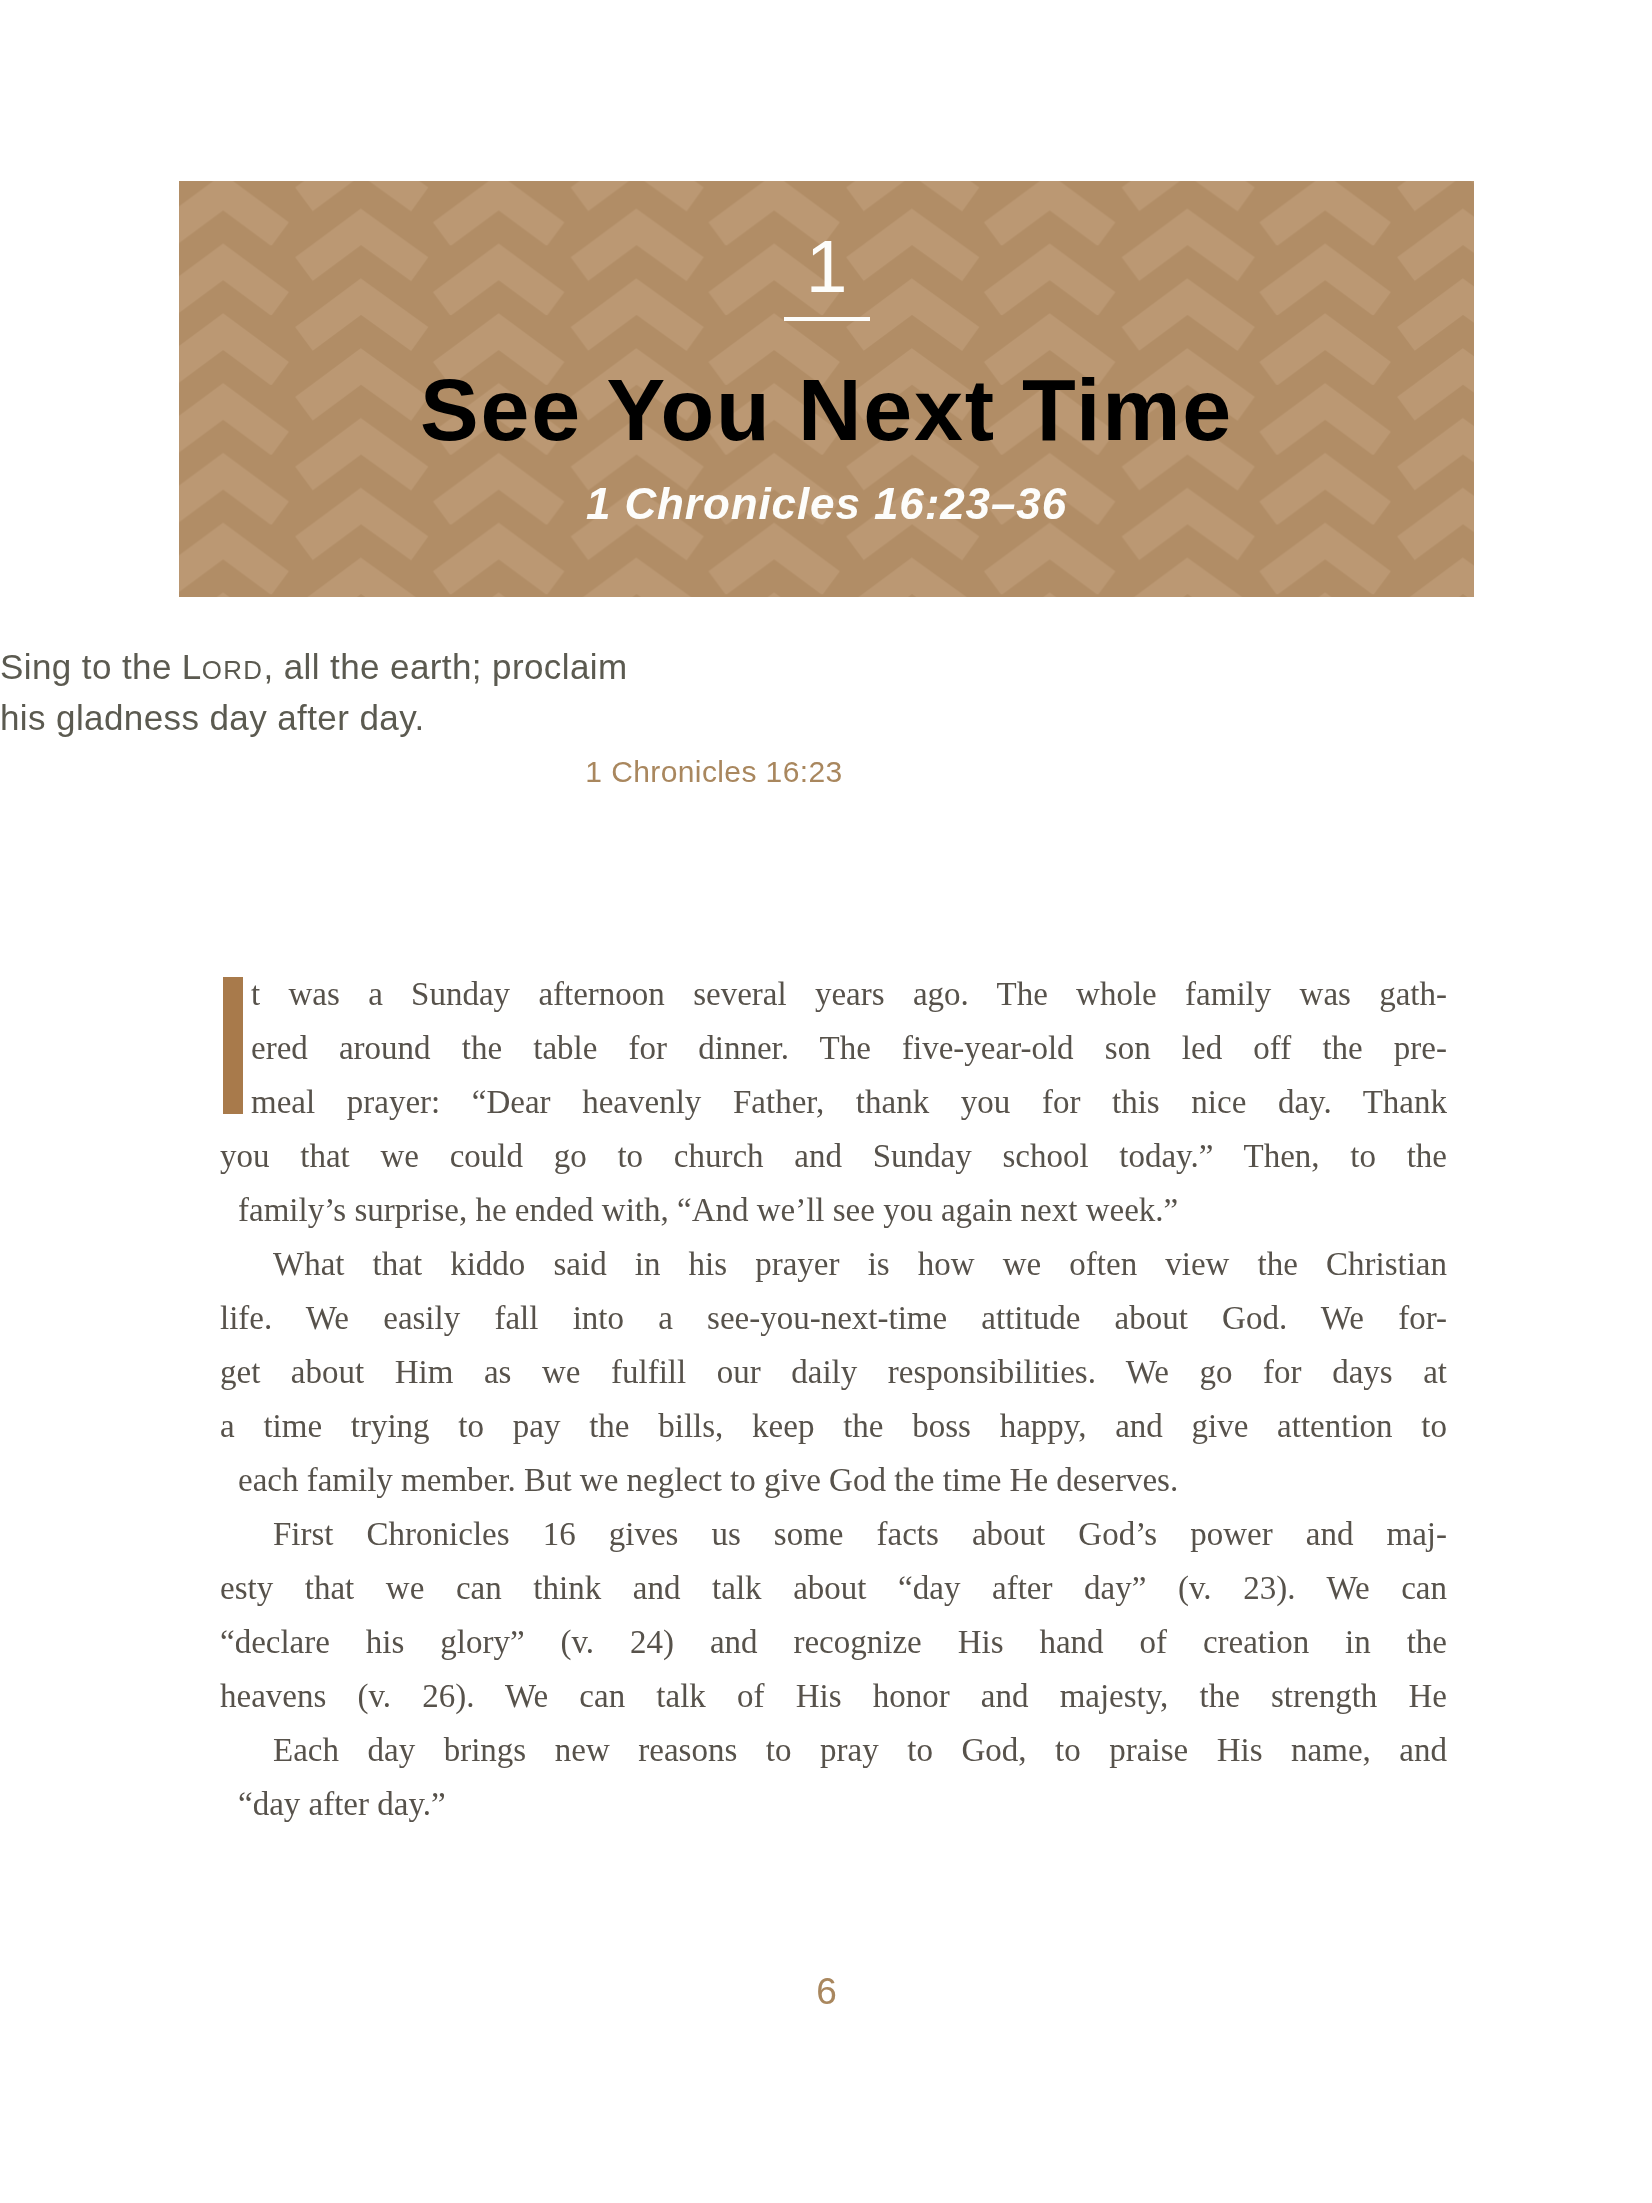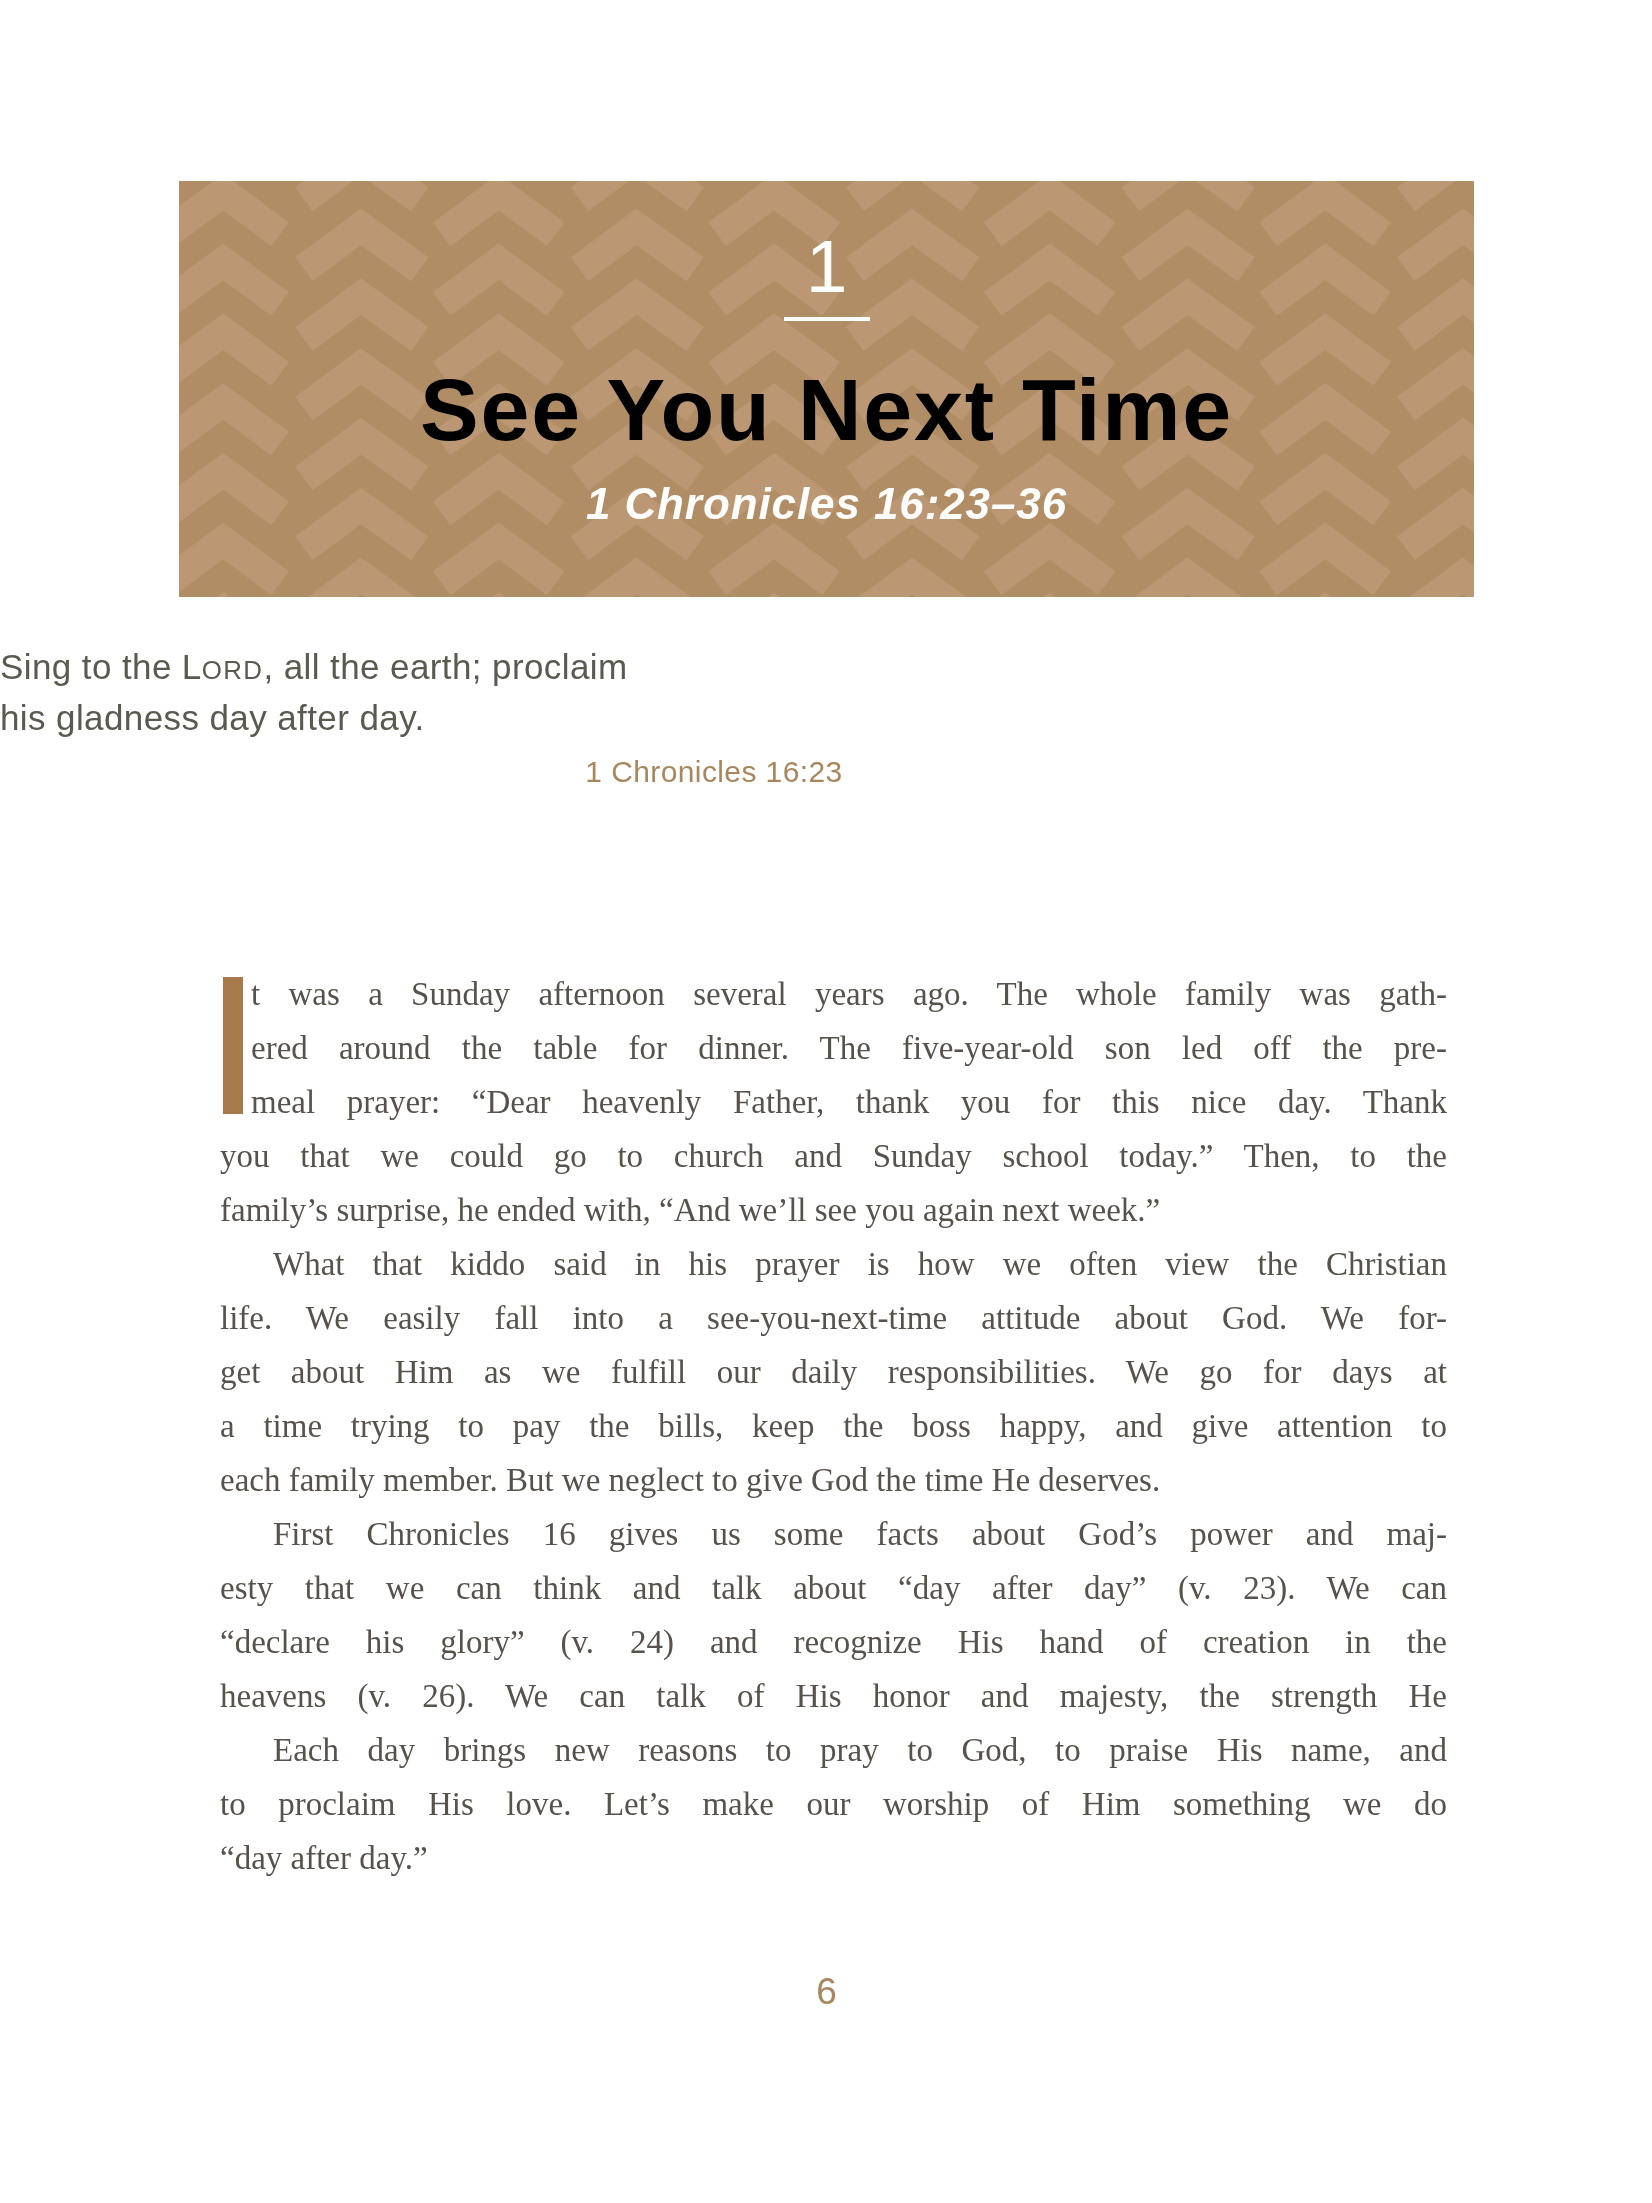--- a/index.html
+++ b/index.html
@@ -50,21 +50,21 @@
     font-size:30px;letter-spacing:0.4px;
   }
 
   
   .body-text{
     position:absolute;left:220px;top:967px;width:1227px;
     font-size:33px;line-height:54px;color:#57524b;
   }
   .ln{white-space:nowrap;}
   .ln.j{white-space:normal;text-align:justify;text-align-last:justify;}
-  .ln.last{white-space:normal;text-align:left;text-align-last:left;}
+  .ln.last{white-space:normal;text-align:left;text-align-last:left;margin-left:18px;}
   .ln.ind{padding-left:53px;}
   .ln.dc{margin-left:31px;}
   .drop-cap{
     position:absolute;left:2.8px;top:10px;width:20px;height:137px;
     background:#a87a4b;
   }
   .drop-cap .sr{font-size:0;color:transparent;}
 
   
   .page-number{
@@ -119,20 +119,19 @@
     <div class="ln j">get about Him as we fulfill our daily responsibilities. We go for days at</div>
     <div class="ln j">a time trying to pay the bills, keep the boss happy, and give attention to</div>
     <div class="ln last">each family member. But we neglect to give God the time He deserves.</div>
 
     <div class="ln j ind">First Chronicles 16 gives us some facts about God’s power and maj-</div>
     <div class="ln j">esty that we can think and talk about “day after day” (v. 23). We can</div>
     <div class="ln j">“declare his glory” (v. 24) and recognize His hand of creation in the</div>
     <div class="ln j">heavens (v. 26). We can talk of His honor and majesty, the strength He</div>
 
     <div class="ln j ind">Each day brings new reasons to pray to God, to praise His name, and</div>
-    <div class="ln j">to proclaim His love. Let’s make our worship of Him something we do</div>
     <div class="ln last">“day after day.”</div>
   </section>
 
   <footer class="page-number">6</footer>
 
 </div>
 
 
 </body></html>

